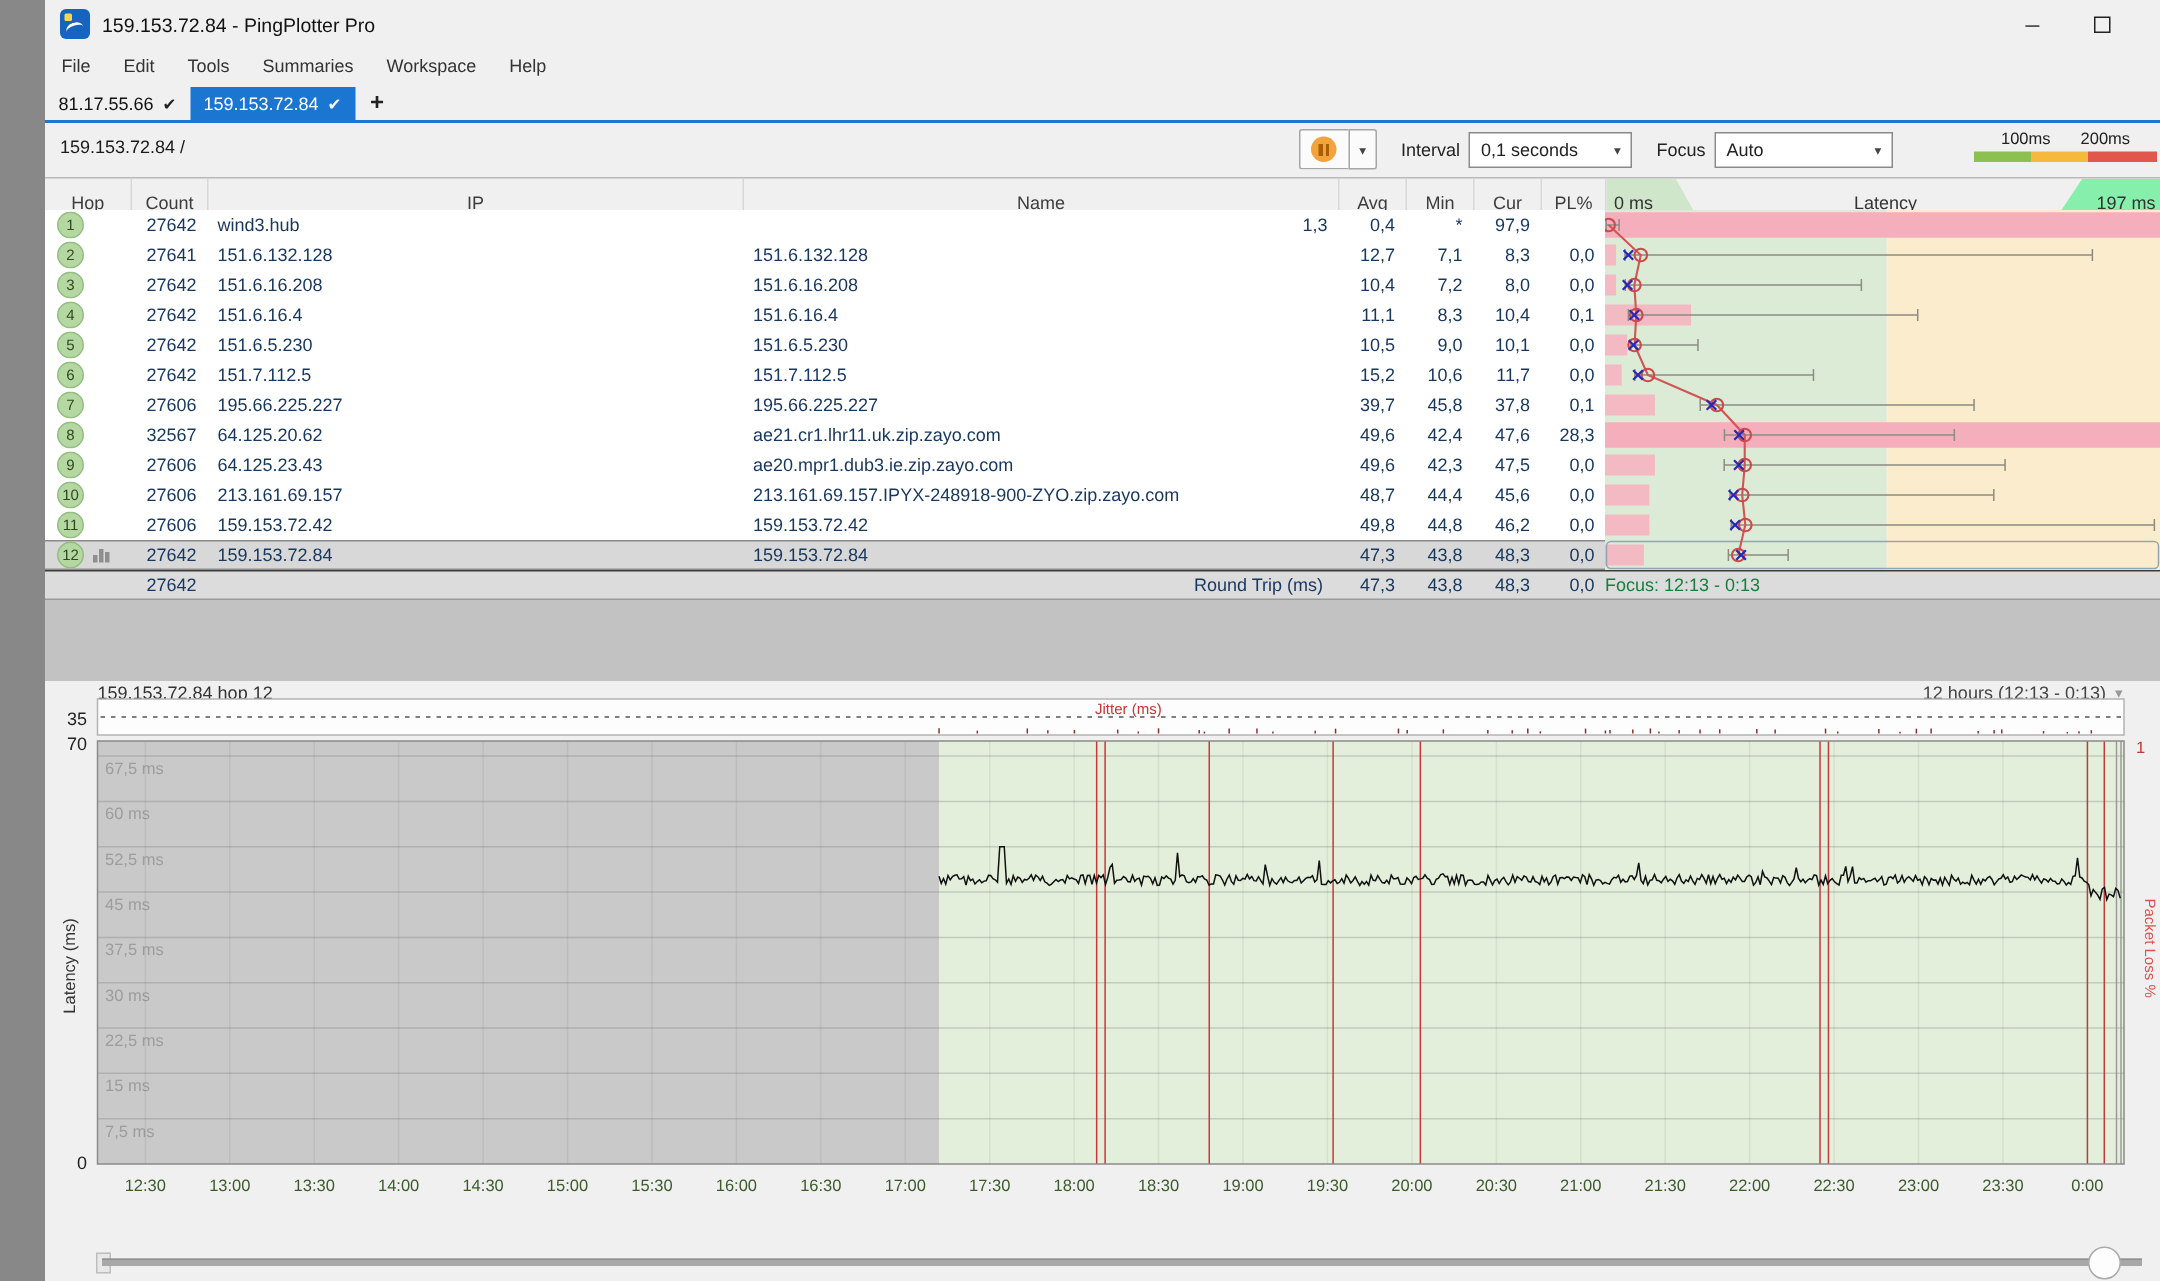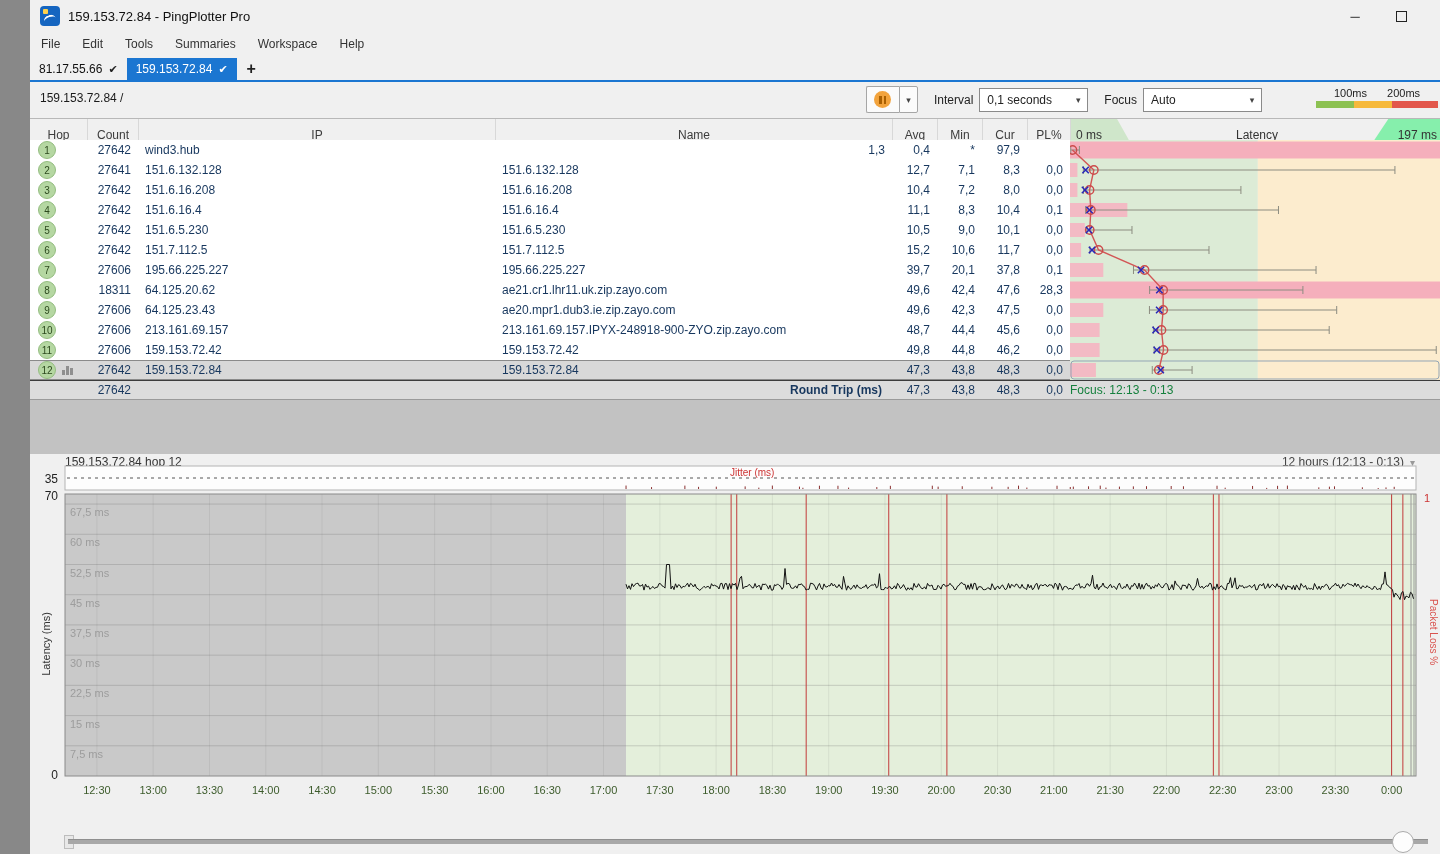--- a/index.html
+++ b/index.html
@@ -63,21 +63,21 @@
   .c{overflow:hidden;white-space:nowrap;}
   .c.hop{display:flex;align-items:center;gap:6px;padding-left:8px;box-sizing:border-box;}
   .badge{width:16px;height:16px;border-radius:50%;background:#b5d7a2;border:1px solid #94bd80;color:#2d4a1e;font-size:10px;display:flex;align-items:center;justify-content:center;}
   .barsicon{display:flex;align-items:flex-end;gap:1.5px;height:10px;}
   .barsicon i{display:block;width:2.5px;background:#8f8f8f;}
   .c.num{text-align:right;padding-right:7px;}
   .c.left{padding-left:7px;}
   #hopchart{position:absolute;left:1040px;top:140px;}
   
   .summary{position:absolute;left:0;top:380px;width:1413px;height:20px;background:#dcdcdc;border-top:1px solid #3c3c3c;border-bottom:1px solid #9a9a9a;box-sizing:border-box;display:grid;grid-template-columns:57px 51px 357px 397px 45px 45px 45px 43px 373px;align-items:center;color:#17375e;}
-  .summary .rt{font-weight:bold;text-align:right;padding-right:10px;}
+  .summary .rt{font-weight:normal;text-align:right;padding-right:10px;}
   .summary .focus{text-align:left;padding-right:8px;color:#15803d;}
   .grayarea{position:absolute;left:0;top:400px;width:1413px;height:64px;background:#c2c2c2;}
   .rightgutter{position:absolute;left:1413px;top:118px;width:27px;height:346px;background:#f0f0f0;border-left:1px solid #cfcfcf;}
   
   .splitter{position:absolute;left:0;top:464px;width:1440px;height:14px;background:#ececec;border-top:1px solid #dcdcdc;border-bottom:1px solid #d4d4d4;box-sizing:border-box;}
   .splitter .pill{position:absolute;left:560px;top:2px;width:300px;height:9px;background:#f8f8f8;border-radius:4px;display:flex;align-items:center;justify-content:center;gap:14px;}
   .splitter .pill i{width:4px;height:4px;border-radius:50%;background:#3f3f3f;}
   
   .lower{position:absolute;left:0;top:454px;width:1433px;height:376px;background:#f0f0f0;}
   .lowhead-title{position:absolute;left:35px;top:1px;color:#333;}
@@ -266,29 +266,29 @@
         <div class="c num">0,0</div>
       </div>
       <div class="trow">
         <div class="c hop">
           <span class="badge">7</span>
         </div>
         <div class="c num">27606</div>
         <div class="c left">195.66.225.227</div>
         <div class="c left">195.66.225.227</div>
         <div class="c num">39,7</div>
-        <div class="c num">20,1</div>
+        <div class="c num">45,8</div>
         <div class="c num">37,8</div>
         <div class="c num">0,1</div>
       </div>
       <div class="trow">
         <div class="c hop">
           <span class="badge">8</span>
         </div>
-        <div class="c num">18311</div>
+        <div class="c num">32567</div>
         <div class="c left">64.125.20.62</div>
         <div class="c left">ae21.cr1.lhr11.uk.zip.zayo.com</div>
         <div class="c num">49,6</div>
         <div class="c num">42,4</div>
         <div class="c num">47,6</div>
         <div class="c num">28,3</div>
       </div>
       <div class="trow">
         <div class="c hop">
           <span class="badge">9</span>

